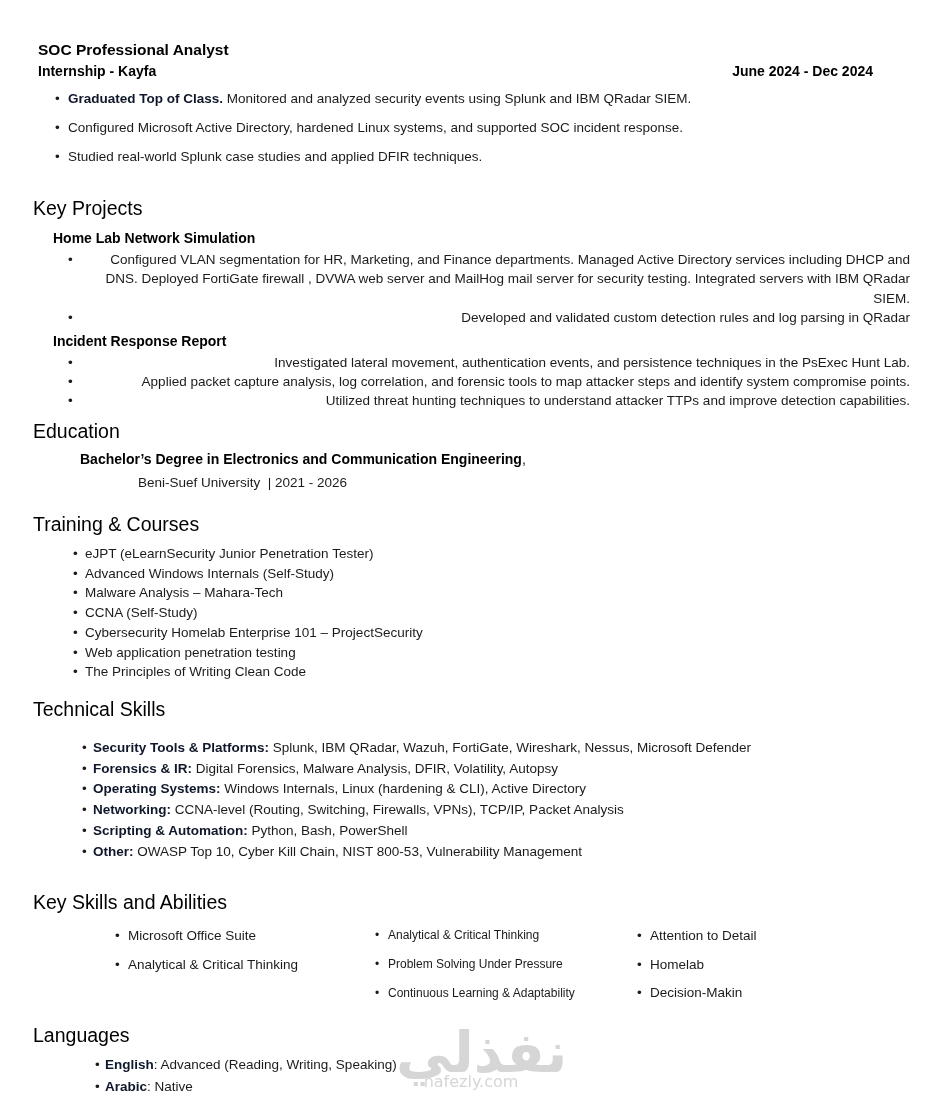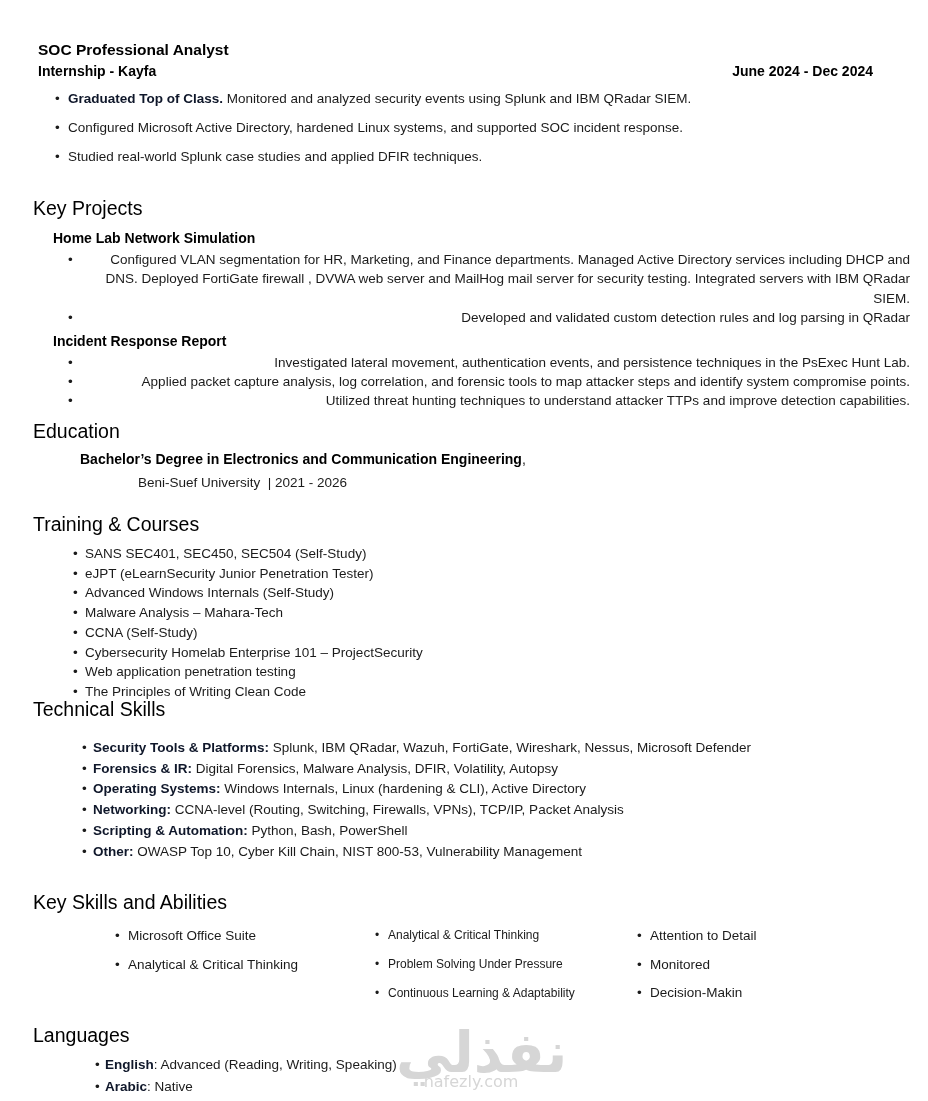--- a/index.html
+++ b/index.html
@@ -110,21 +110,20 @@
 
   <section id="sec-education">
     <div class="h1">Education</div>
     <div class="edu-degree"><span>Bachelor’s Degree in Electronics and Communication Engineering</span><span class="comma">,</span></div>
     <div class="edu-details">Beni-Suef University &nbsp;| 2021 - 2026</div>
   </section>
 
   <section id="sec-training">
     <div class="h1">Training &amp; Courses</div>
     <ul class="training-list">
-        <li>SANS SEC401, SEC450, SEC504 (Self-Study)</li>
         <li>eJPT (eLearnSecurity Junior Penetration Tester)</li>
         <li>Advanced Windows Internals (Self-Study)</li>
         <li>Malware Analysis – Mahara-Tech</li>
         <li>CCNA (Self-Study)</li>
         <li>Cybersecurity Homelab Enterprise 101 – ProjectSecurity</li>
         <li>Web application penetration testing</li>
         <li>The Principles of Writing Clean Code</li>
       </ul>
   </section>
 
@@ -152,21 +151,21 @@
       <div class="skill-col c2">
         <ul>
             <li>Analytical &amp; Critical Thinking</li>
             <li>Problem Solving Under Pressure</li>
             <li>Continuous Learning &amp; Adaptability</li>
           </ul>
       </div>
       <div class="skill-col c3">
         <ul>
             <li>Attention to Detail</li>
-            <li>Monitored</li>
+            <li>Homelab</li>
             <li>Decision-Makin</li>
           </ul>
       </div>
     </div>
   </section>
 
   <section id="sec-languages">
     <div class="h1">Languages</div>
     <ul class="lang-list">
         <li><b>English</b>: Advanced (Reading, Writing, Speaking)</li>

